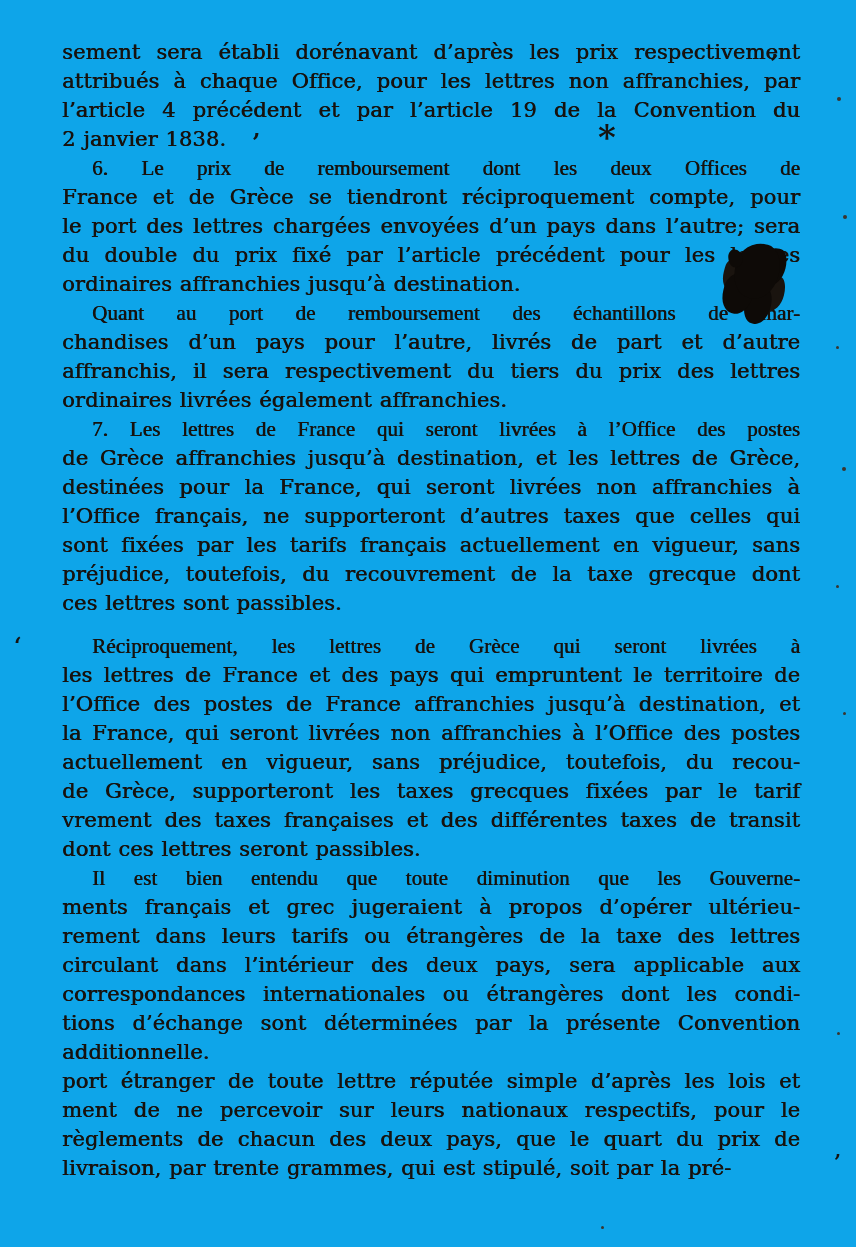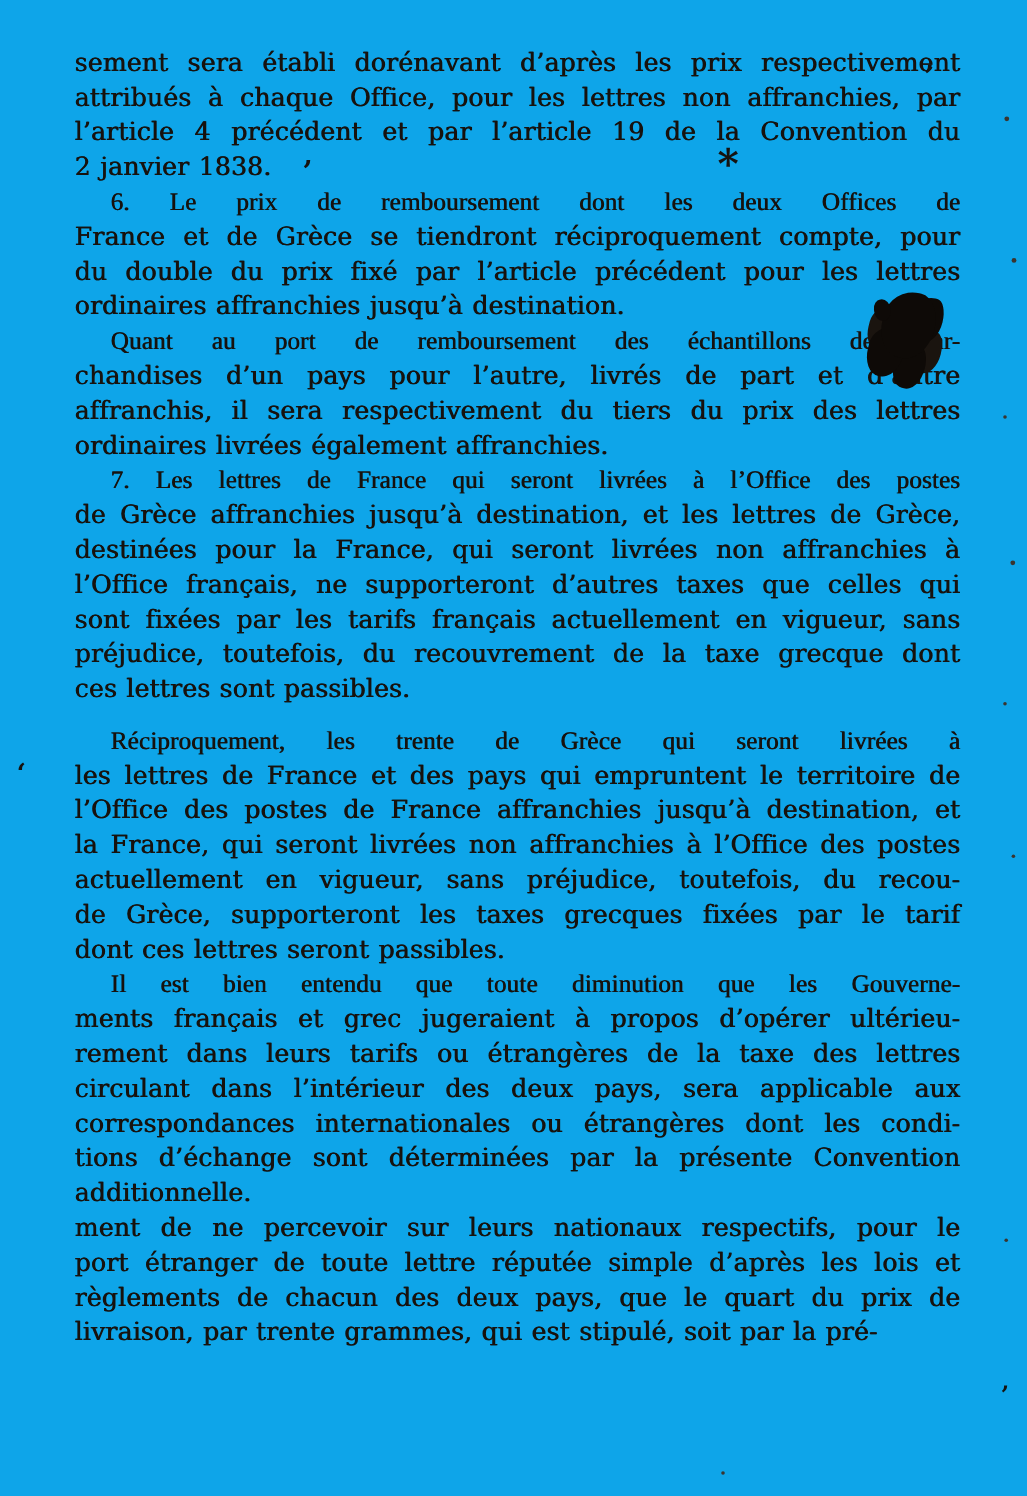--- a/index.html
+++ b/index.html
@@ -90,59 +90,61 @@
   <div class="text-block">
       <div class="para">
         <div class="line">sement sera établi dorénavant d’après les prix respectivement</div>
         <div class="line">attribués à chaque Office, pour les lettres non affranchies, par</div>
         <div class="line">l’article 4 précédent et par l’article 19 de la Convention du</div>
         <div class="line last">2 janvier 1838.</div>
       </div>
       <div class="para">
         <div class="line indent">6. Le prix de remboursement dont les deux Offices de</div>
         <div class="line">France et de Grèce se tiendront réciproquement compte, pour</div>
+        <div class="line">le port des lettres chargées envoyées d’un pays dans l’autre; sera</div>
         <div class="line">du double du prix fixé par l’article précédent pour les lettres</div>
         <div class="line last">ordinaires affranchies jusqu’à destination.</div>
       </div>
       <div class="para">
         <div class="line indent">Quant au port de remboursement des échantillons de mar-</div>
         <div class="line">chandises d’un pays pour l’autre, livrés de part et d’autre</div>
         <div class="line">affranchis, il sera respectivement du tiers du prix des lettres</div>
         <div class="line last">ordinaires livrées également affranchies.</div>
       </div>
       <div class="para">
         <div class="line indent">7. Les lettres de France qui seront livrées à l’Office des postes</div>
         <div class="line">de Grèce affranchies jusqu’à destination, et les lettres de Grèce,</div>
         <div class="line">destinées pour la France, qui seront livrées non affranchies à</div>
         <div class="line">l’Office français, ne supporteront d’autres taxes que celles qui</div>
         <div class="line">sont fixées par les tarifs français actuellement en vigueur, sans</div>
         <div class="line">préjudice, toutefois, du recouvrement de la taxe grecque dont</div>
         <div class="line last">ces lettres sont passibles.</div>
       </div>
       <div class="para gap-before">
-        <div class="line indent">Réciproquement, les trente de Grèce qui seront livrées à</div>
+        <div class="line indent">Réciproquement, les lettres de Grèce qui seront livrées à</div>
         <div class="line">les lettres de France et des pays qui empruntent le territoire de</div>
         <div class="line">l’Office des postes de France affranchies jusqu’à destination, et</div>
         <div class="line">la France, qui seront livrées non affranchies à l’Office des postes</div>
         <div class="line">actuellement en vigueur, sans préjudice, toutefois, du recou-</div>
         <div class="line">de Grèce, supporteront les taxes grecques fixées par le tarif</div>
+        <div class="line">vrement des taxes françaises et des différentes taxes de transit</div>
         <div class="line last">dont ces lettres seront passibles.</div>
       </div>
       <div class="para">
         <div class="line indent">Il est bien entendu que toute diminution que les Gouverne-</div>
         <div class="line">ments français et grec jugeraient à propos d’opérer ultérieu-</div>
         <div class="line">rement dans leurs tarifs ou étrangères de la taxe des lettres</div>
         <div class="line">circulant dans l’intérieur des deux pays, sera applicable aux</div>
         <div class="line">correspondances internationales ou étrangères dont les condi-</div>
         <div class="line">tions d’échange sont déterminées par la présente Convention</div>
         <div class="line last">additionnelle.</div>
       </div>
       <div class="para">
+        <div class="line">port étranger de toute lettre réputée simple d’après les lois et</div>
         <div class="line">ment de ne percevoir sur leurs nationaux respectifs, pour le</div>
-        <div class="line">port étranger de toute lettre réputée simple d’après les lois et</div>
         <div class="line">règlements de chacun des deux pays, que le quart du prix de</div>
         <div class="line last">livraison, par trente grammes, qui est stipulé, soit par la pré-</div>
       </div>
     </div>
   <div class="artifact-layer">
       <span class="artifact blob" style="left: 735px; top: 243px; width: 44px; height: 56px;"></span>
       <span class="artifact glyph" style="left: 598px; top: 120px; font-size: 34px;">*</span>
       <span class="artifact glyph" style="left: 252px; top: 131px; font-size: 24px;">’</span>
       <span class="artifact glyph" style="left: 770px; top: 52px; font-size: 24px;">’</span>
       <span class="artifact glyph" style="left: 14px; top: 634px; font-size: 22px;">‘</span>

